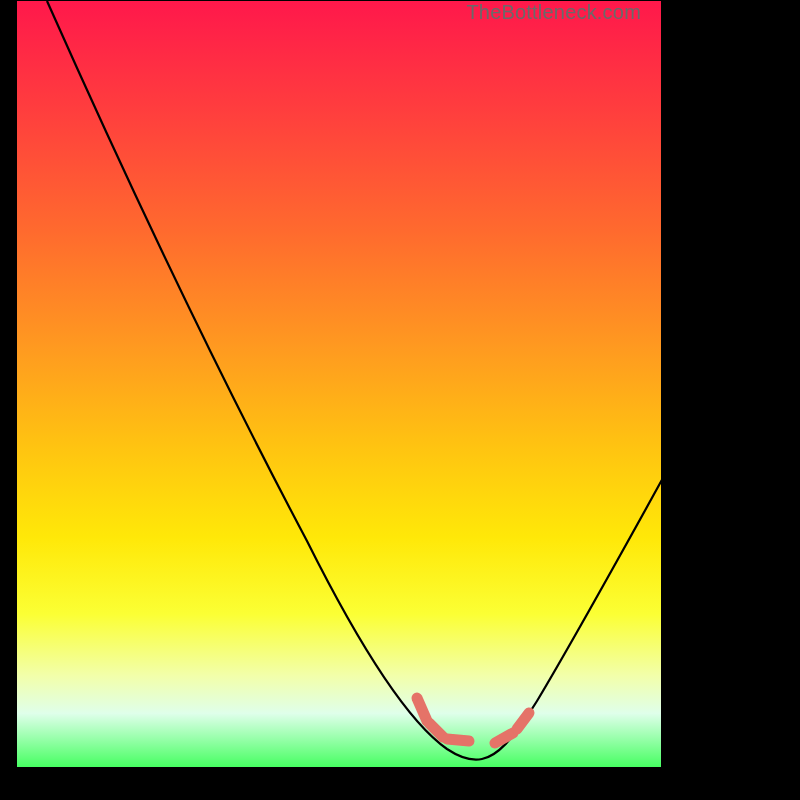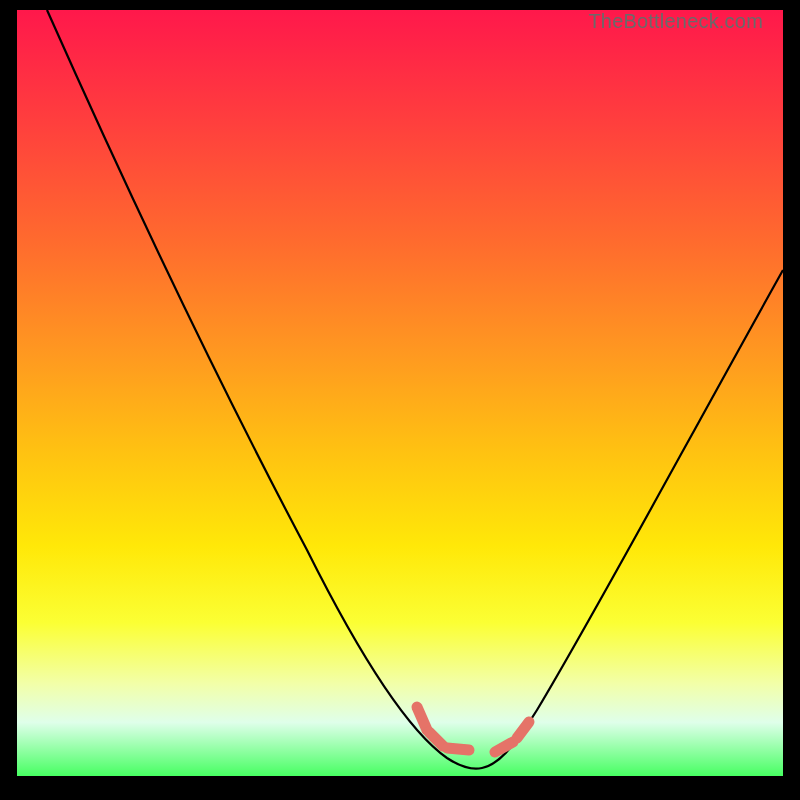--- a/index.html
+++ b/index.html
@@ -13,37 +13,38 @@
   }
   .stage {
     position: relative;
     width: 800px;
     height: 800px;
     background: #000;
   }
   .plot-area {
     position: absolute;
     left: 17px;
-    top: 10px;
-    width: 766px;
+    top: 1px;
+    width: 636px;
     height: 766px;
     
     background: linear-gradient(
       to bottom,
       #ff184b 0%,
       #ff3d3e 14%,
       #ff6a2e 30%,
       #ff9920 45%,
       #ffc311 58%,
       #ffe808 70%,
       #fbff34 80%,
       #f2ffa9 88%,
       #dfffea 93%,
       #47ff62 100%
     );
+    padding-left: 8px;
   }
   .credit {
     position: absolute;
     top: 0px;
     right: 20px;
     color: #6a6a6a;
     font-size: 20px;
     font-weight: 400;
     letter-spacing: 0.2px;
     user-select: none;

